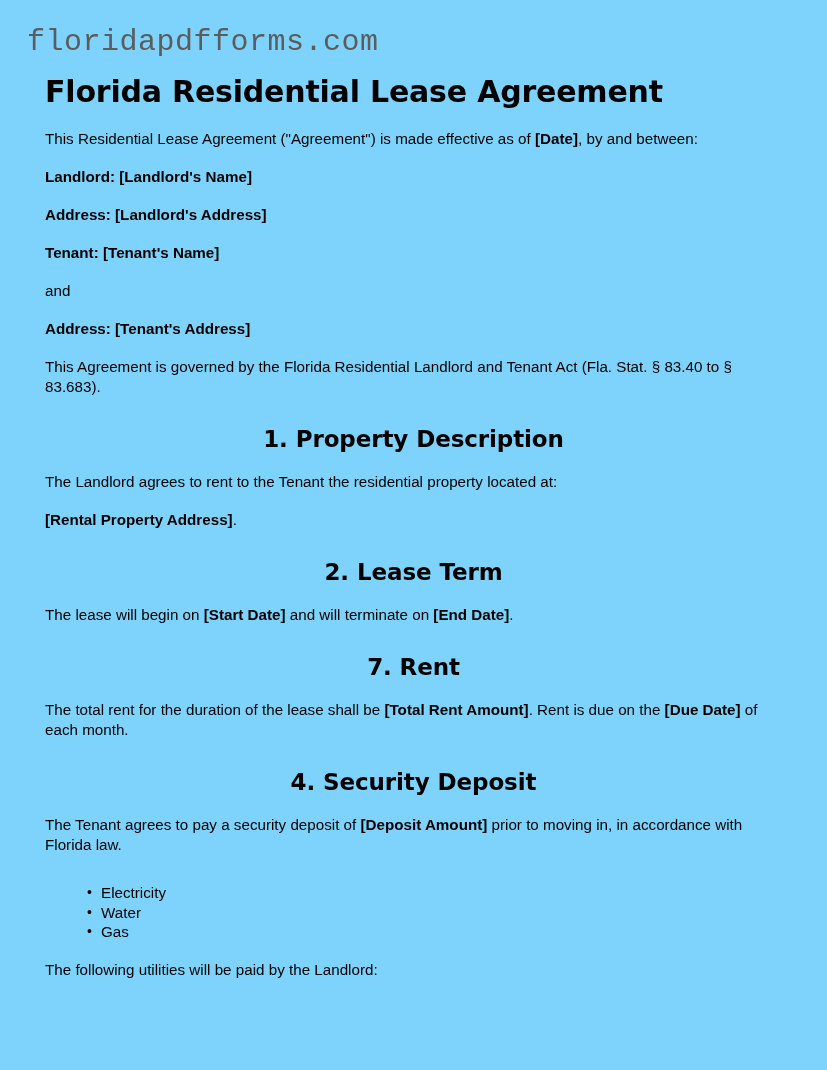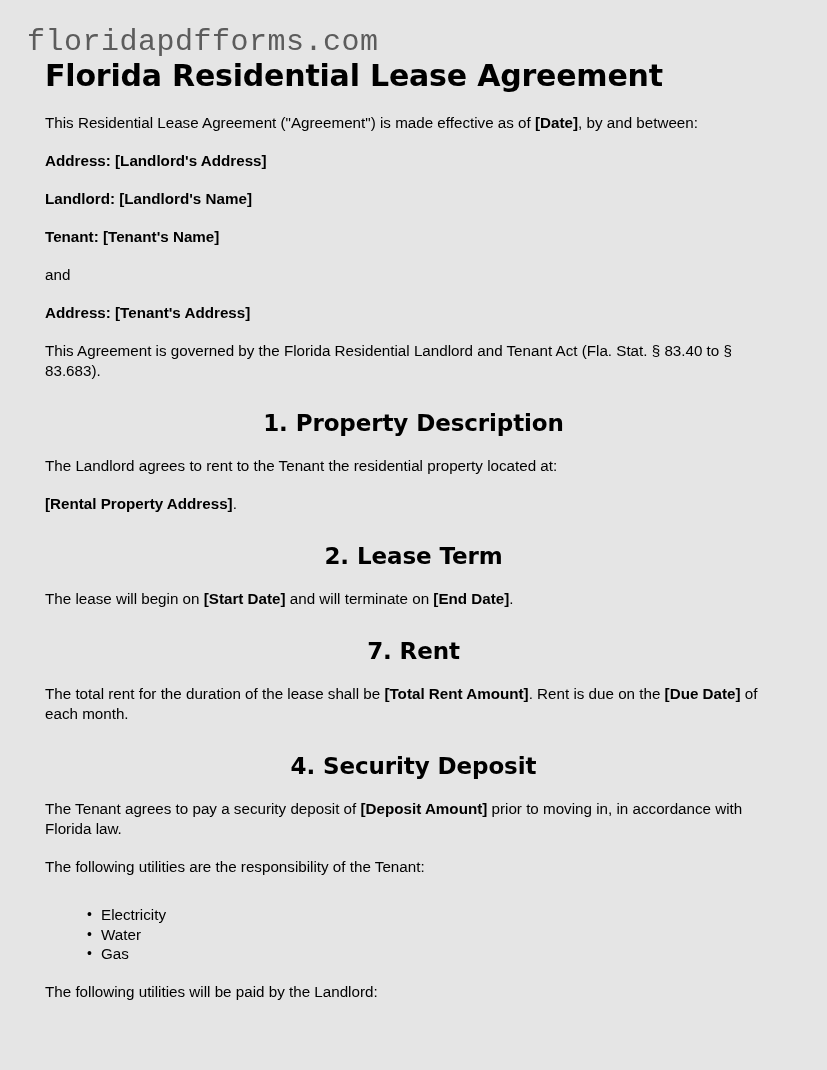--- a/index.html
+++ b/index.html
@@ -12,38 +12,38 @@
     height: 1070px;
     overflow: hidden;
     font-family: "Liberation Sans", sans-serif;
     color: #000000;
     -webkit-font-smoothing: antialiased;
   }
   .page {
     position: relative;
     width: 827px;
     height: 1070px;
-    background: #e5e5e5;
+    background: #7dd3fc;
     box-sizing: border-box;
   }
   .site-watermark {
     position: absolute;
     left: 27px;
     top: 25px;
     font-family: "Liberation Mono", "DejaVu Sans Mono", monospace;
     font-size: 30px;
     line-height: 34px;
     letter-spacing: 0.5px;
     color: #5c5c5c;
     white-space: nowrap;
   }
   .content {
     position: absolute;
     left: 45px;
-    top: 57px;
+    top: 73px;
     width: 737px;
   }
   h1.doc-title {
     font-family: "DejaVu Sans", sans-serif;
     font-size: 30px;
     line-height: 38px;
     font-weight: bold;
     margin: 0 0 0 0;
     letter-spacing: -0.2px;
     color: #000;
@@ -99,23 +99,23 @@
 <div class="page">
 
   <div class="site-watermark">floridapdfforms.com</div>
 
   <div class="content">
 
     <h1 class="doc-title">Florida Residential Lease Agreement</h1>
 
     <p class="body-text"><span>This Residential Lease Agreement ("Agreement") is made effective as of </span><span class="b">[Date]</span><span>, by and between:</span></p>
 
+    <p class="body-text"><span class="b">Landlord: [Landlord's Name]</span></p>
+
     <p class="body-text"><span class="b">Address: [Landlord's Address]</span></p>
-
-    <p class="body-text"><span class="b">Landlord: [Landlord's Name]</span></p>
 
     <p class="body-text"><span class="b">Tenant: [Tenant's Name]</span></p>
 
     <p class="body-text">and</p>
 
     <p class="body-text"><span class="b">Address: [Tenant's Address]</span></p>
 
     <p class="body-text">This Agreement is governed by the Florida Residential Landlord and Tenant Act (Fla. Stat. § 83.40 to § 83.683).</p>
 
     <h2 class="section-heading">1. Property Description</h2>
@@ -130,21 +130,20 @@
 
     <h2 class="section-heading">7. Rent</h2>
 
     <p class="body-text"><span>The total rent for the duration of the lease shall be </span><span class="b">[Total Rent Amount]</span><span>. Rent is due on the </span><span class="b">[Due Date]</span><span> of each month.</span></p>
 
     <h2 class="section-heading">4. Security Deposit</h2>
 
     <p class="body-text"><span>The Tenant agrees to pay a security deposit of </span><span class="b">[Deposit Amount]</span><span> prior to moving in, in accordance with Florida law.</span></p>
 
 
-    <p class="body-text">The following utilities are the responsibility of the Tenant:</p>
 
     <ul class="utility-list">
       <li>Electricity</li>
       <li>Water</li>
       <li>Gas</li>
     </ul>
 
     <p class="body-text">The following utilities will be paid by the Landlord:</p>
 
   </div>

